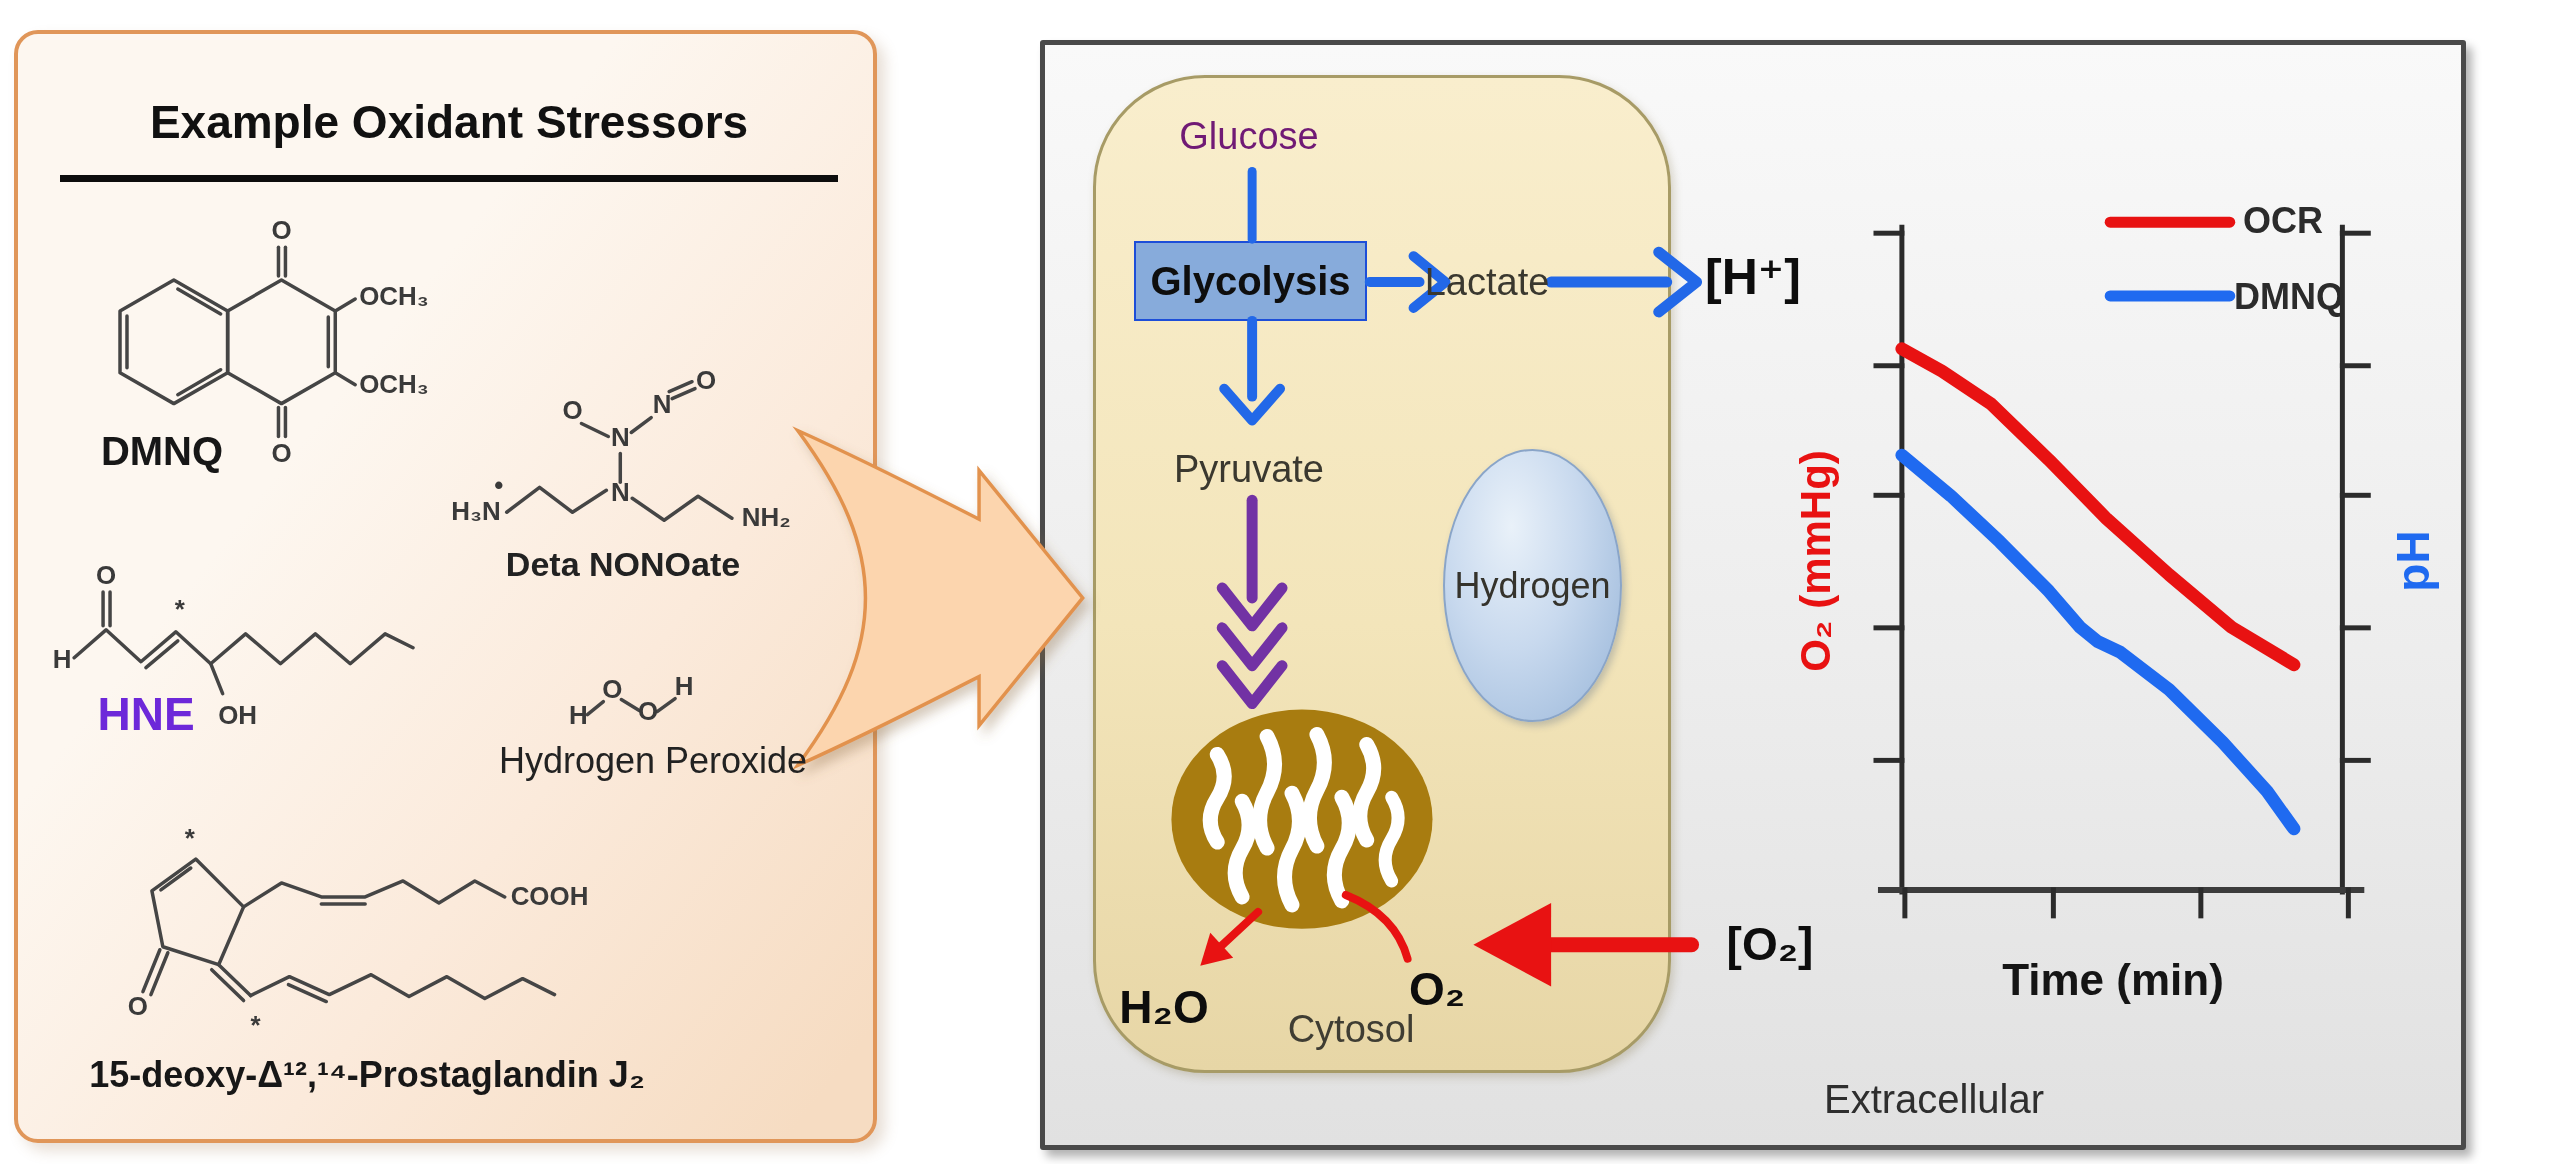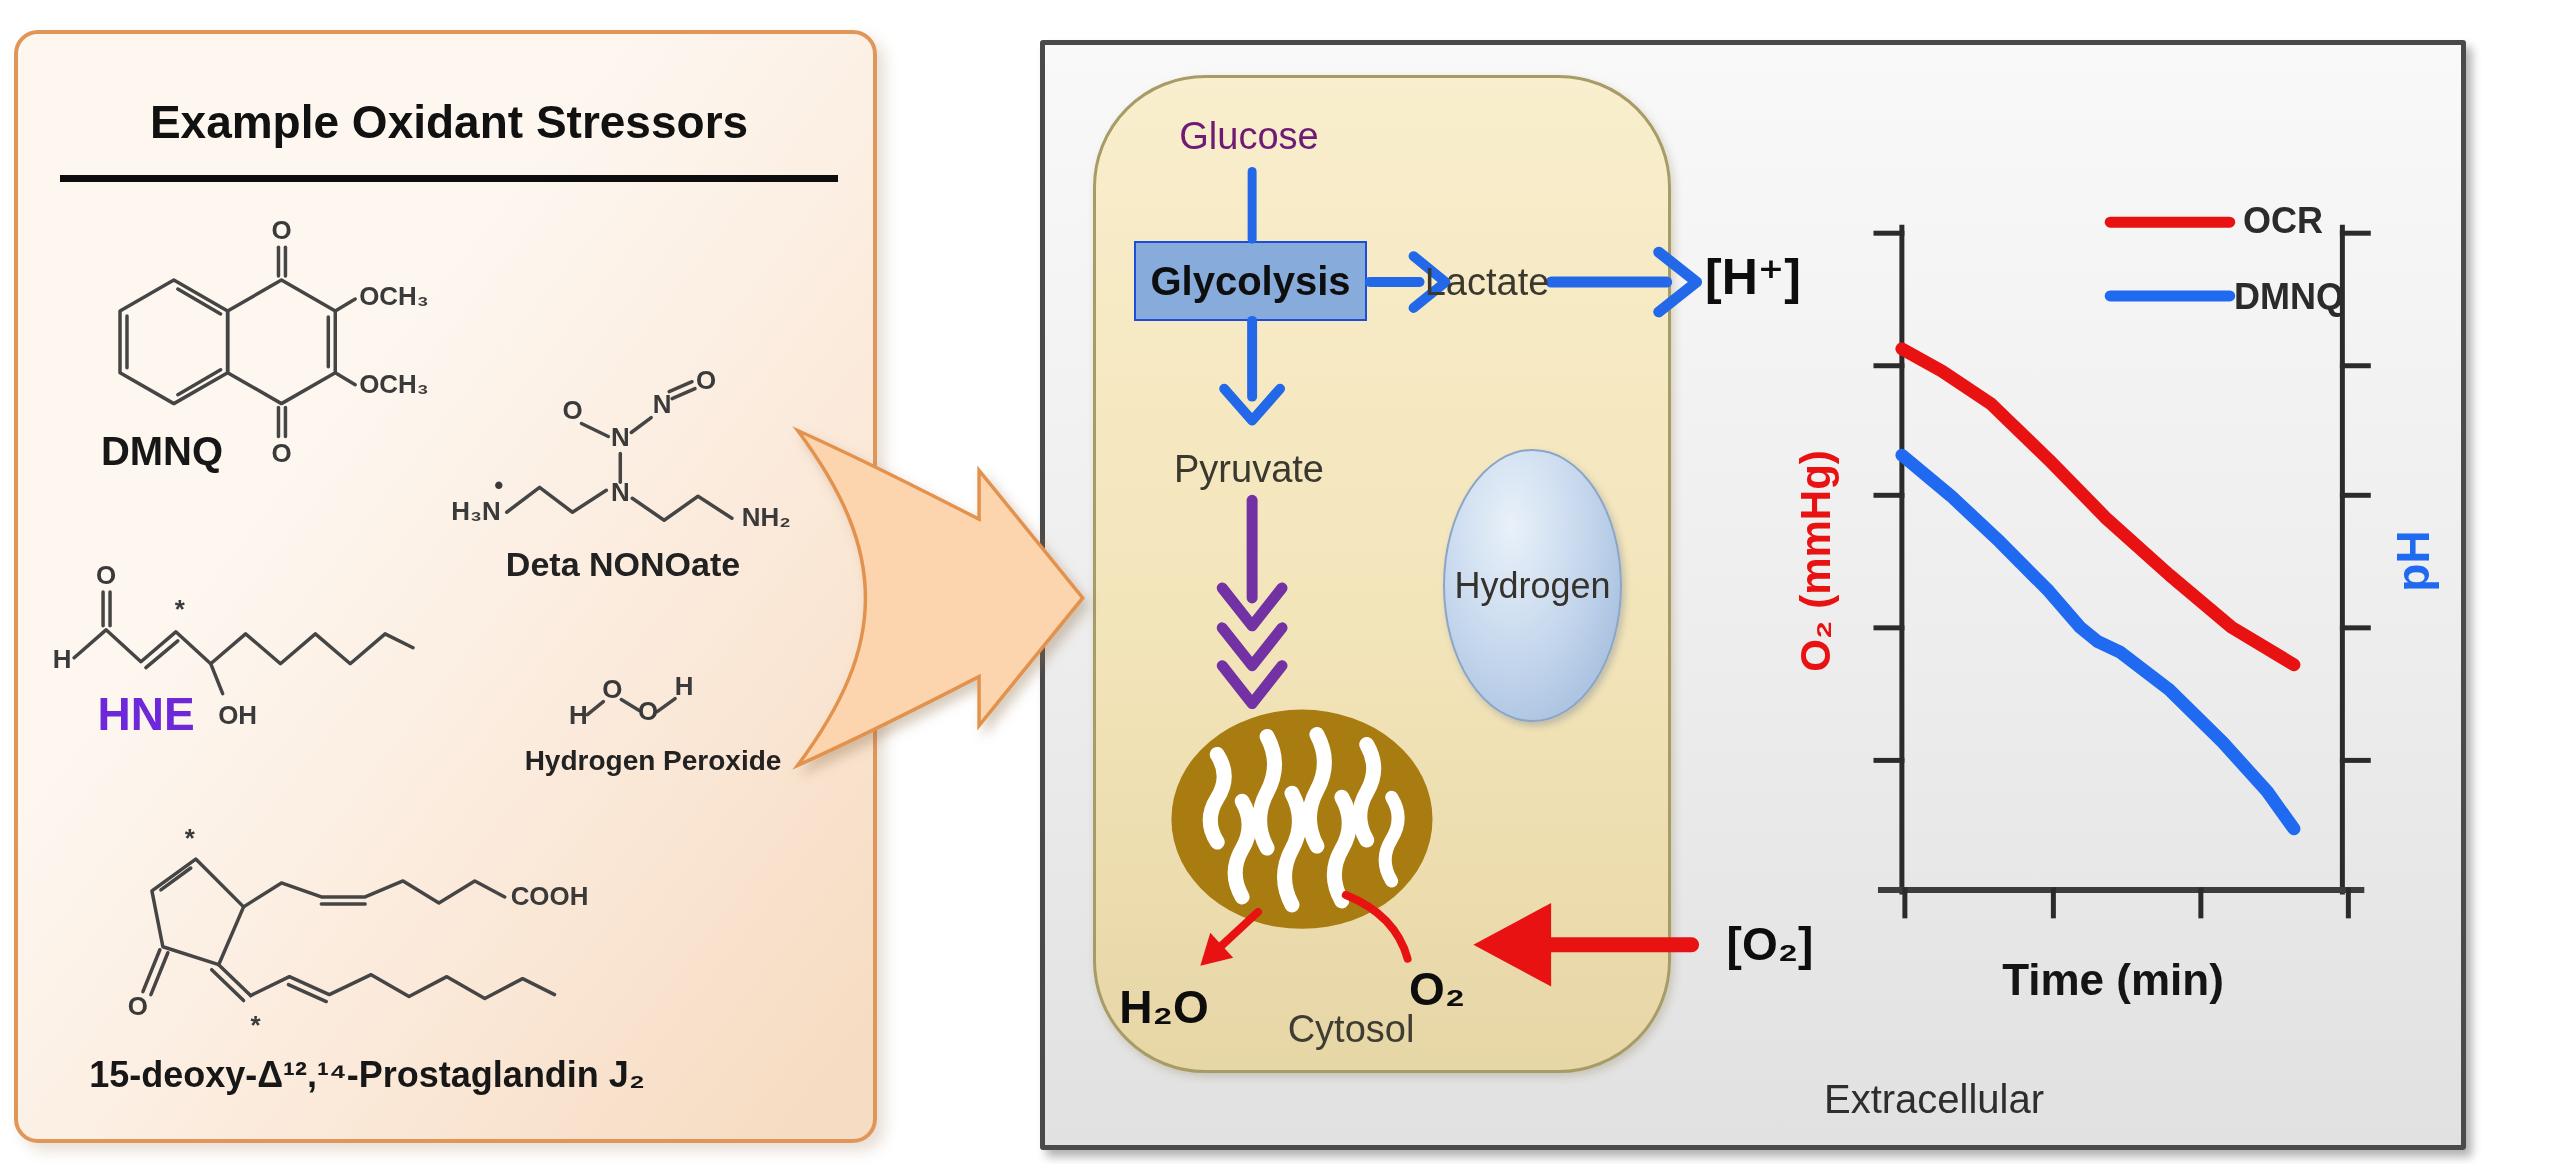--- a/index.html
+++ b/index.html
@@ -205,21 +205,21 @@
       <line x1="2117" y1="223" x2="2237" y2="223" stroke-width="11" stroke-linecap="round" stroke="#e81212"></line>
       <line x1="2117" y1="297" x2="2237" y2="297" stroke-width="11" stroke-linecap="round" stroke="#1f6af0"></line>
     </g>
   </svg>
 
   <div class="lbl" style="left:449px;top:122px;font-size:46px;font-weight:700;color:#111;">Example Oxidant Stressors</div>
 
   <div class="lbl" style="left:162px;top:451px;font-size:40px;font-weight:700;color:#171717;">DMNQ</div>
   <div class="lbl" style="left:623px;top:564px;font-size:34px;font-weight:700;color:#222;">Deta NONOate</div>
   <div class="lbl" style="left:146px;top:714px;font-size:46px;font-weight:700;color:#6d28d9;">HNE</div>
-  <div class="lbl" style="left:653px;top:761px;font-size:28px;font-weight:700;color:#222;">Hydrogen Peroxide</div>
+  <div class="lbl" style="left:653px;top:761px;font-size:36px;font-weight:400;color:#222;">Hydrogen Peroxide</div>
   <div class="lbl" style="left:367px;top:1075px;font-size:36px;font-weight:700;color:#171717;">15-deoxy-Δ¹²,¹⁴-Prostaglandin J₂</div>
 
   <div class="lbl" style="left:1249px;top:136px;font-size:38px;color:#701a75;">Glucose</div>
   <div class="lbl" style="left:1487px;top:282px;font-size:38px;color:#3a382f;">Lactate</div>
   <div class="lbl" style="left:1753px;top:277px;font-size:50px;font-weight:700;color:#0d0d0d;">[H⁺]</div>
   <div class="lbl" style="left:1249px;top:469px;font-size:38px;color:#3a382f;">Pyruvate</div>
   <div class="lbl" style="left:1164px;top:1007px;font-size:46px;font-weight:700;color:#0d0d0d;">H₂O</div>
   <div class="lbl" style="left:1437px;top:989px;font-size:46px;font-weight:700;color:#0d0d0d;">O₂</div>
   <div class="lbl" style="left:1351px;top:1029px;font-size:38px;color:#3f3d33;">Cytosol</div>
   <div class="lbl" style="left:1770px;top:944px;font-size:46px;font-weight:700;color:#0d0d0d;">[O₂]</div>

